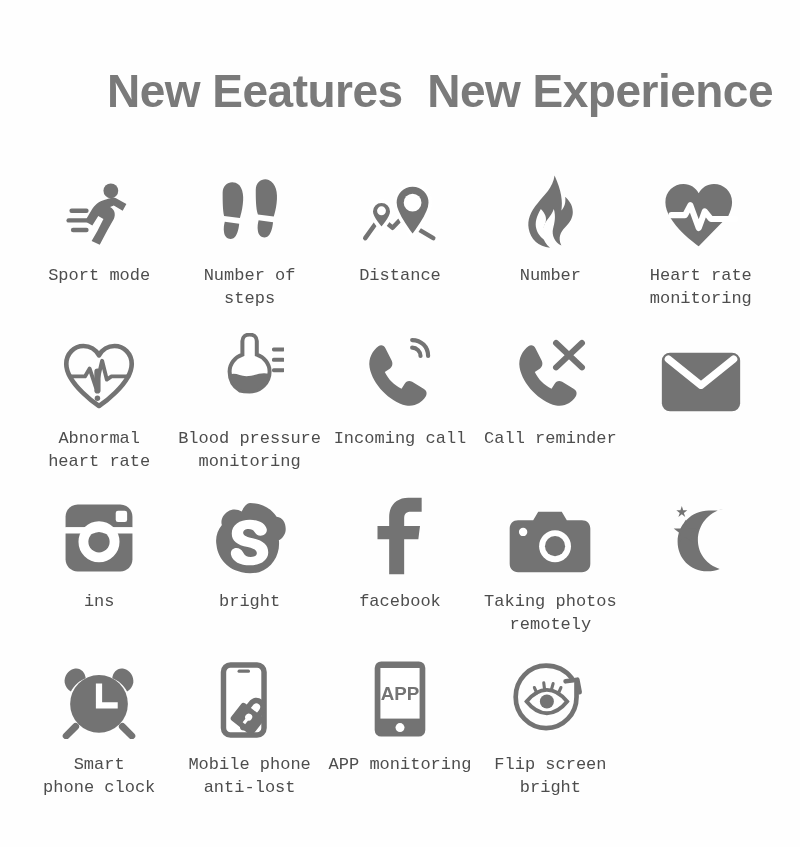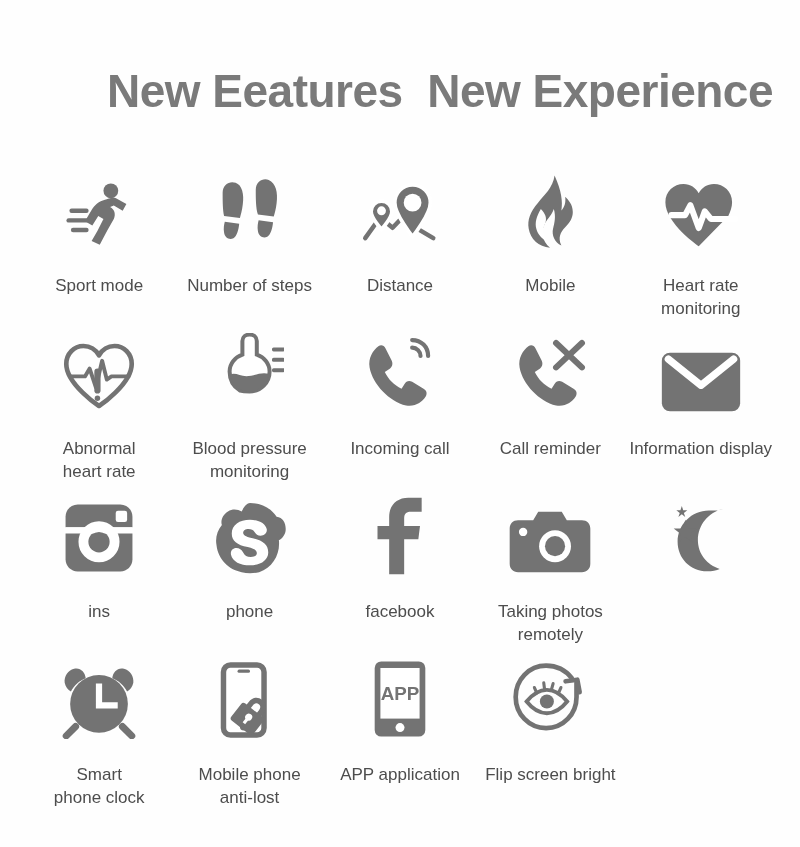--- a/index.html
+++ b/index.html
@@ -55,27 +55,28 @@
     width: 92px;
     height: 84px;
     display: flex;
     align-items: flex-end;
     justify-content: center;
   }
   .icon-box svg {
     display: block;
   }
   .label {
-    margin-top: 24px;
+    margin-top: 14px;
     font-size: 17px;
     line-height: 23px;
     color: #4d4d4d;
     text-align: center;
     white-space: pre-line;
     max-width: 168px;
+    font-family: Liberation Mono, monospace;
   }
 </style>
 </head>
 <body>
 
 <div class="page">
 
   <div class="title">New Eeatures  New Experience</div>
 
   <div class="grid">
@@ -118,21 +119,21 @@
       <div class="label">Distance</div>
     </div>
 
     <div class="cell">
       <div class="icon-box">
         <svg width="64" height="76" viewBox="0 0 80 100" fill="#737373">
           <path d="M46 2 C44 18 32 28 24 38 C14 50 10 60 12 72 C14 85 25 96 40 97 C30 88 28 78 32 68 C35 60 42 55 45 46 C48 56 46 64 44 72 C42 80 46 90 55 94 C50 84 54 76 60 70 C66 64 70 58 70 50 C70 40 64 34 60 30 C61 38 59 44 55 48 C57 36 55 22 46 2 Z"></path>
           <path d="M28 46 C22 56 20 64 22 72 C24 80 30 86 36 88 C30 80 30 72 34 64 C36 58 34 52 28 46 Z" fill="#ffffff"></path>
         </svg>
       </div>
-      <div class="label">Mobile</div>
+      <div class="label">Number</div>
     </div>
 
     <div class="cell">
       <div class="icon-box">
         <svg width="86" height="72" viewBox="0 0 110 95" fill="#737373">
           <path d="M52 90 C52 90 8 60 8 32 C8 18 19 8 32 8 C41 8 48 13 52 20 C56 13 63 8 72 8 C85 8 96 18 96 32 C96 38 94 44 91 50 L52 90 Z"></path>
           <path d="M16 49 L34 49 L41 36 L52 66 L60 44 L68 54 L100 54" fill="none" stroke="#ffffff" stroke-width="8" stroke-linejoin="round" stroke-linecap="round"></path>
         </svg>
       </div>
       <div class="label">Heart rate
@@ -187,21 +188,20 @@
       <div class="label">Call reminder</div>
     </div>
 
     <div class="cell">
       <div class="icon-box">
         <svg width="82" height="62" viewBox="0 0 100 76" fill="#737373">
           <rect x="2" y="2" width="96" height="72" rx="10"></rect>
           <path d="M10 10 L50 42 L90 10" fill="none" stroke="#ffffff" stroke-width="9" stroke-linejoin="round" stroke-linecap="round"></path>
         </svg>
       </div>
-      <div class="label">Information display</div>
     </div>
 
     <div class="cell">
       <div class="icon-box">
         <svg width="76" height="76" viewBox="0 0 100 100" fill="#737373">
           <path d="M22 6 L78 6 C87 6 94 13 94 22 L94 78 C94 87 87 94 78 94 L22 94 C13 94 6 87 6 78 L6 22 C6 13 13 6 22 6 Z"></path>
           <circle cx="50" cy="55" r="24" fill="#ffffff"></circle>
           <circle cx="50" cy="55" r="14" fill="#737373"></circle>
           <path d="M4 36 L96 36 L96 44 L4 44 Z" fill="#ffffff"></path>
           <rect x="6" y="36" width="88" height="7" fill="#ffffff"></rect>
@@ -213,21 +213,21 @@
       <div class="label">ins</div>
     </div>
 
     <div class="cell">
       <div class="icon-box">
         <svg width="76" height="76" viewBox="0 0 100 100" fill="#737373">
           <path d="M50 4 C65 4 78 11 85 22 C93 23 97 30 97 38 C97 45 93 50 88 53 C90 71 80 89 62 95 C54 97 46 97 39 95 C22 92 8 78 6 60 C4 50 7 40 13 33 C11 27 14 19 21 15 C27 11 34 12 39 15 C42 9 46 4 50 4 Z"></path>
           <path d="M50 26 C62 26 70 31 72 38 C73 43 69 47 64 47 C60 47 58 45 56 42 C54 39 52 38 48 38 C44 38 41 40 41 43 C41 46 44 48 52 50 C66 53 74 58 74 69 C74 79 64 86 50 86 C37 86 27 81 25 72 C24 67 27 63 32 63 C36 63 39 65 41 69 C43 73 46 75 51 75 C56 75 59 73 59 70 C59 66 55 64 47 62 C33 59 26 54 26 44 C26 33 36 26 50 26 Z" fill="#ffffff"></path>
         </svg>
       </div>
-      <div class="label">phone</div>
+      <div class="label">bright</div>
     </div>
 
     <div class="cell">
       <div class="icon-box">
         <svg width="52" height="80" viewBox="0 0 60 96" fill="#737373">
           <path d="M56 2 L40 2 C26 2 17 11 17 25 L17 36 L3 36 L3 52 L17 52 L17 94 L35 94 L35 52 L52 52 L54 36 L35 36 L35 27 C35 22 37 19 43 19 L56 19 Z"></path>
         </svg>
       </div>
       <div class="label">facebook</div>
     </div>
@@ -292,21 +292,21 @@
 
     <div class="cell">
       <div class="icon-box">
         <svg width="58" height="80" viewBox="0 0 70 98" fill="none">
           <rect x="4" y="3" width="62" height="92" rx="8" fill="#737373"></rect>
           <rect x="11" y="11" width="48" height="62" fill="#ffffff"></rect>
           <circle cx="35" cy="84" r="5.5" fill="#ffffff"></circle>
           <text x="35" y="50" font-family="Liberation Sans, sans-serif" font-size="23" font-weight="bold" fill="#737373" text-anchor="middle">APP</text>
         </svg>
       </div>
-      <div class="label">APP application</div>
+      <div class="label">APP monitoring</div>
     </div>
 
     <div class="cell">
       <div class="icon-box">
         <svg width="80" height="78" viewBox="0 0 100 100" fill="none" stroke="#737373" stroke-width="6">
           <path d="M78 22 C70 12 58 6 45 6 C23 6 6 24 6 46 C6 68 23 86 45 86 C67 86 84 68 84 46 L84 28" stroke-linecap="round"></path>
           <path d="M70 26 L85 24 L88 40" stroke-linecap="round" stroke-linejoin="round"></path>
           <path d="M20 52 C28 42 36 37 46 37 C56 37 64 42 72 52 C64 62 56 67 46 67 C36 67 28 62 20 52 Z" stroke-width="5"></path>
           <circle cx="46" cy="52" r="9" fill="#737373" stroke="none"></circle>
           <path d="M30 34 L33 41 M42 28 L43 36 M54 29 L52 36 M64 34 L61 41" stroke-width="4" stroke-linecap="round"></path>

